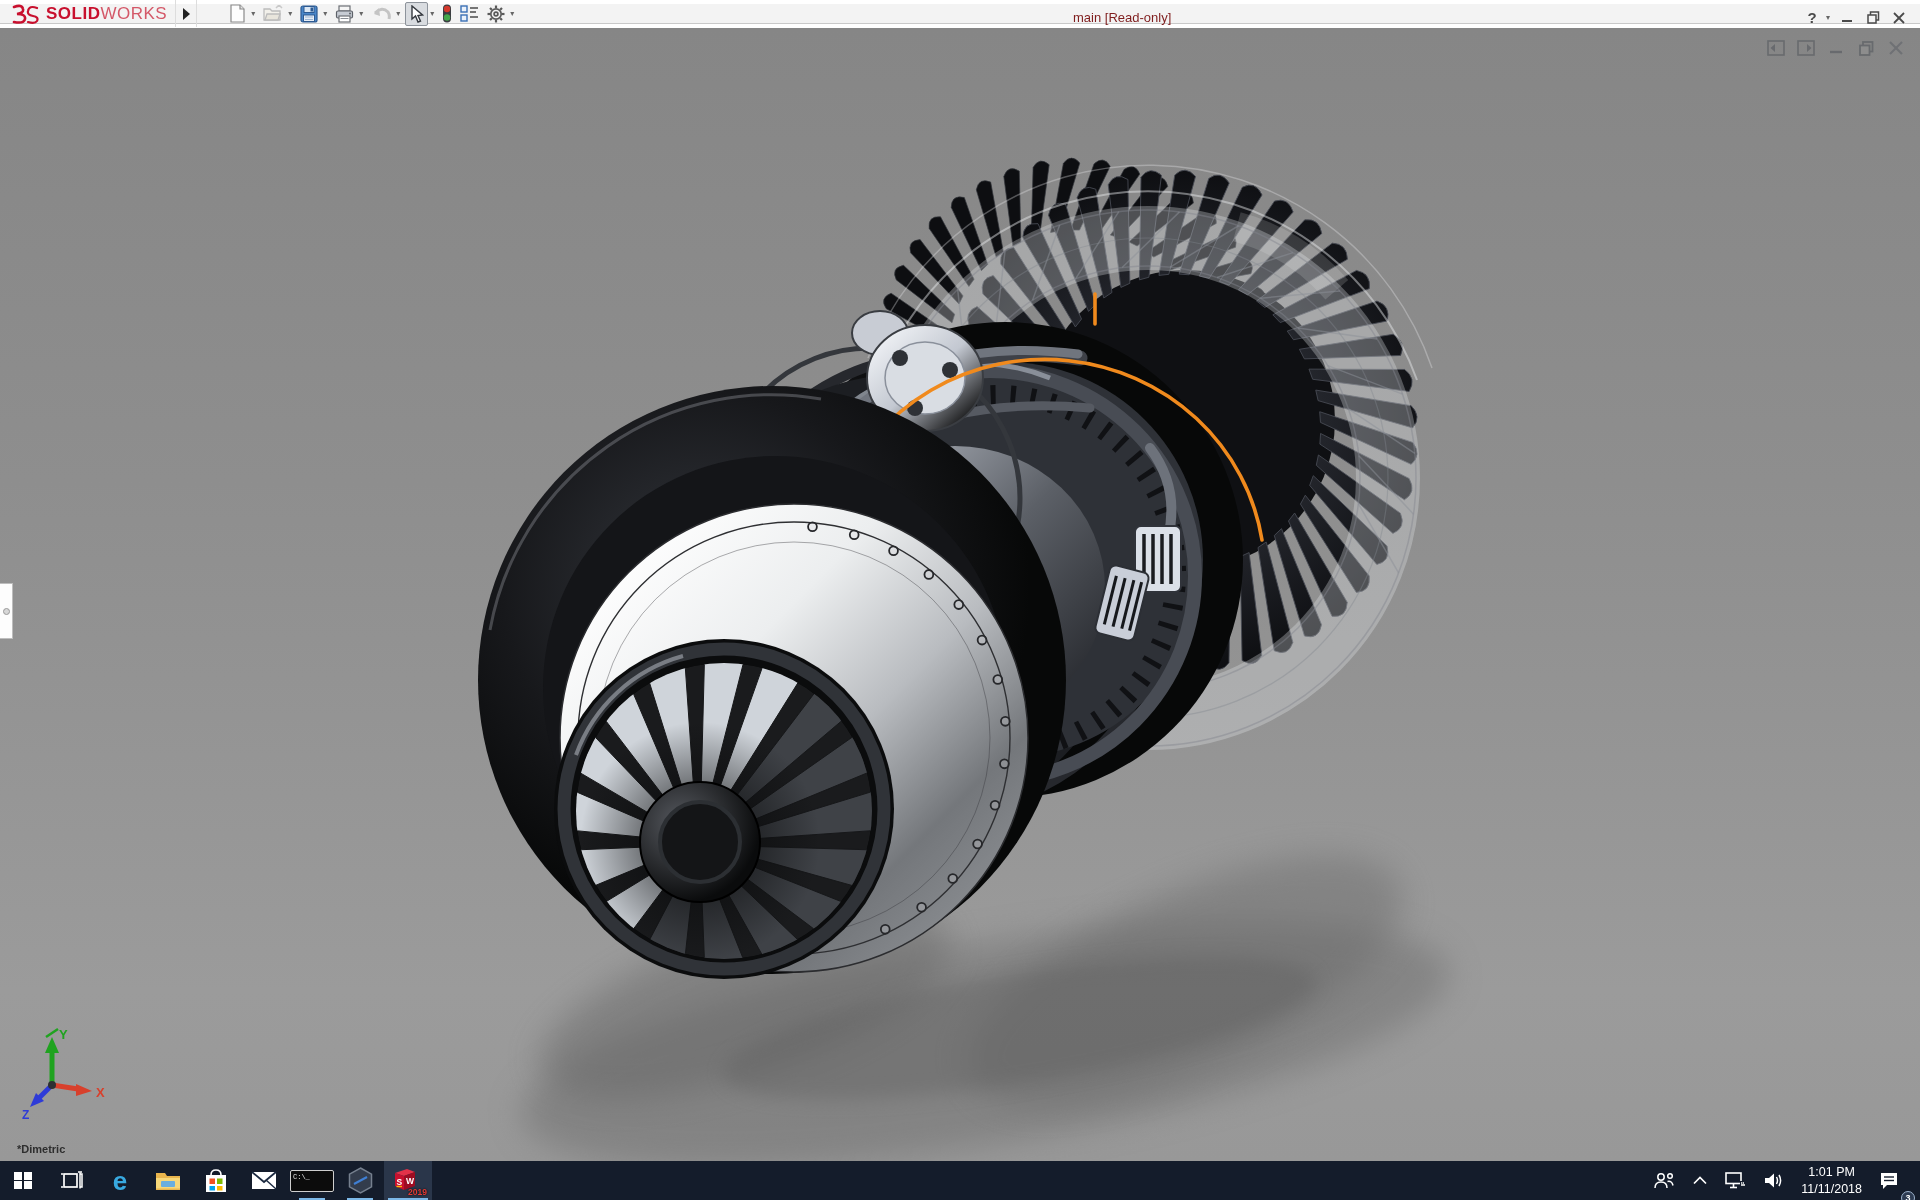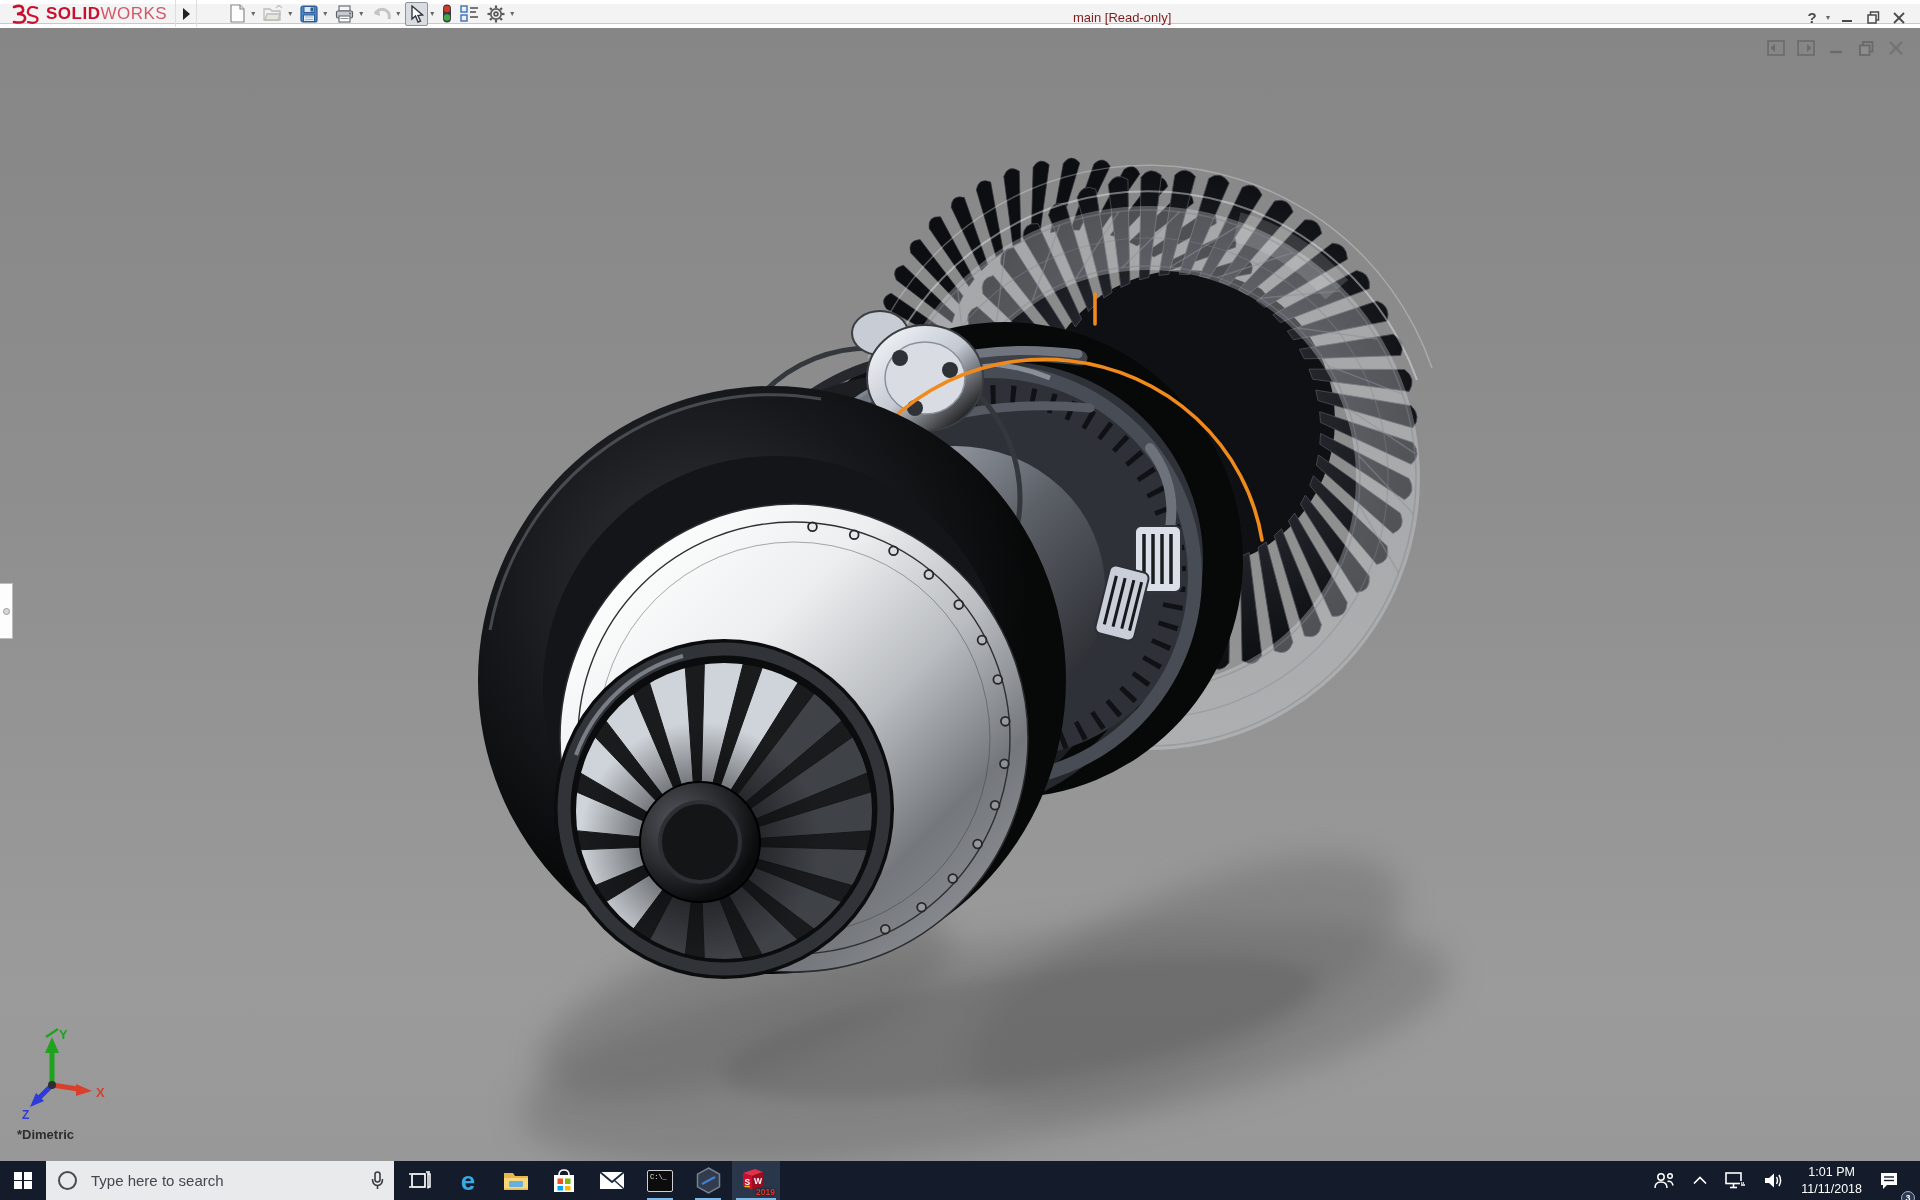--- a/index.html
+++ b/index.html
@@ -34,42 +34,42 @@
     background:linear-gradient(#868686 0%, #8e8e8e 40%, #9b9b9b 85%, #989898 100%); }
   .scene { position:absolute; inset:0; }
   .vp-controls { position:absolute; top:10px; right:14px; display:flex; gap:10px; opacity:.85; }
   .vp-controls .vbtn { width:20px; height:20px; display:flex; align-items:center; justify-content:center; cursor:pointer; }
   .collapsed-tab { position:absolute; left:0; top:555px; width:13px; height:56px;
     background:#fdfdfd; border:1px solid #bdbdbd; border-left:none;
     display:flex; align-items:center; justify-content:center; cursor:pointer; }
   .collapsed-tab .dot { width:7px; height:7px; border-radius:50%;
     border:1.5px solid #9a9a9a; background:#d7d7d7; }
   .triad { position:absolute; left:14px; bottom:42px; }
-  .view-label { position:absolute; left:17px; bottom:19px; font-size:13px; font-weight:bold; color:#2e2e2e;margin-top:8px; }
+  .view-label { position:absolute; left:17px; bottom:6px; font-size:11px; font-weight:bold; color:#2e2e2e;margin-top:8px; }
 
   
   .taskbar { position:absolute; bottom:0; left:0; width:1920px; height:39px;
     background:#141c2b; display:flex; align-items:stretch; }
   .start { width:46px; display:flex; align-items:center; justify-content:center; cursor:pointer; }
   .winlogo { display:grid; grid-template-columns:8px 8px; grid-template-rows:8px 8px; gap:1.5px; }
   .winlogo i { background:#fff; }
   .searchbox { width:348px; background:#e9eaec; display:flex; align-items:center;
     padding:0 10px 0 12px; cursor:text; }
   .searchbox .ring { width:19px; height:19px; border-radius:50%; border:2.5px solid #474b52; flex:none; }
   .searchbox .ph { flex:1; margin-left:14px; font-size:15px; color:#43474e;
     background:transparent; border:none; outline:none; font-family:"Liberation Sans",sans-serif; }
   .searchbox .ph::placeholder { color:#43474e; opacity:1; }
   .tb-apps { display:flex; align-items:stretch; margin-left:2px; }
   .app { width:48px; position:relative; display:flex; align-items:center; justify-content:center; cursor:pointer; }
   .app.active-bg { background:rgba(130,160,200,.20); }
   .underline { position:absolute; bottom:0; left:50%; transform:translateX(-50%);
     height:2.5px; background:#7cb8e8; }
   .u26 { width:26px; } .u34 { width:40px; }
   .edge-e { font-size:26px; font-weight:bold; color:#38a9e0; line-height:1; }
-  .cmd-box { width:26px; height:22px; background:#0c0c0c; border:1px solid #cfcfcf; border-radius:2px;
+  .cmd-box { width:44px; height:22px; background:#0c0c0c; border:1px solid #cfcfcf; border-radius:2px;
     font-family:"Liberation Mono",monospace; font-size:7px; color:#e8e8e8; padding:2px 0 0 2px; }
   .sw-badge { position:relative; width:34px; height:30px; }
   .sw-year { position:absolute; right:-2px; bottom:-1px; font-size:8.5px; font-weight:bold;
     color:#e23a34; text-shadow:0 0 2px #000; }
   .tray { margin-left:auto; display:flex; align-items:center; padding-right:6px; }
   .tray .titem { height:39px; display:flex; align-items:center; justify-content:center;
     padding:0 9px; cursor:pointer; }
   .clock { color:#fff; font-size:12.5px; text-align:center; line-height:1.3; cursor:pointer; padding:0 8px; }
   .badge-wrap { position:relative; }
   .badge { position:absolute; right:-7px; bottom:-5px; width:14px; height:14px; border-radius:50%;
@@ -557,29 +557,20 @@
 <div class="taskbar">
   <div class="start">
     <div class="winlogo">
         <i></i>
         <i></i>
         <i></i>
         <i></i>
       </div>
   </div>
 
-  <div class="searchbox">
-    <div class="ring"></div>
-    <input class="ph" placeholder="Type here to search" style="">
-    <svg width="13" height="19" viewBox="0 0 13 19">
-      <rect x="4" y="1" width="5" height="10" rx="2.5" fill="none" stroke="#3a3d42" stroke-width="1.6"></rect>
-      <path d="M1.5 8 q0 6.5 5 6.5 q5 0 5 -6.5" fill="none" stroke="#3a3d42" stroke-width="1.6"></path>
-      <line x1="6.5" y1="14.5" x2="6.5" y2="18" stroke="#3a3d42" stroke-width="1.6"></line>
-    </svg>
-  </div>
 
   <div class="tb-apps">
     <div class="app">
       <svg width="22" height="19" viewBox="0 0 22 19">
           <rect x="3" y="3" width="13" height="13" fill="none" stroke="#fff" stroke-width="1.7"></rect>
           <path d="M19 3 h2 v13 h-2 M21 1 h-4 M0 3 h2 M0 16 h2" fill="none" stroke="#fff" stroke-width="1.5"></path>
           <line x1="19" y1="1.5" x2="19" y2="17.5" stroke="#fff" stroke-width="1.5"></line>
         </svg>
     </div>
     <div class="app">

